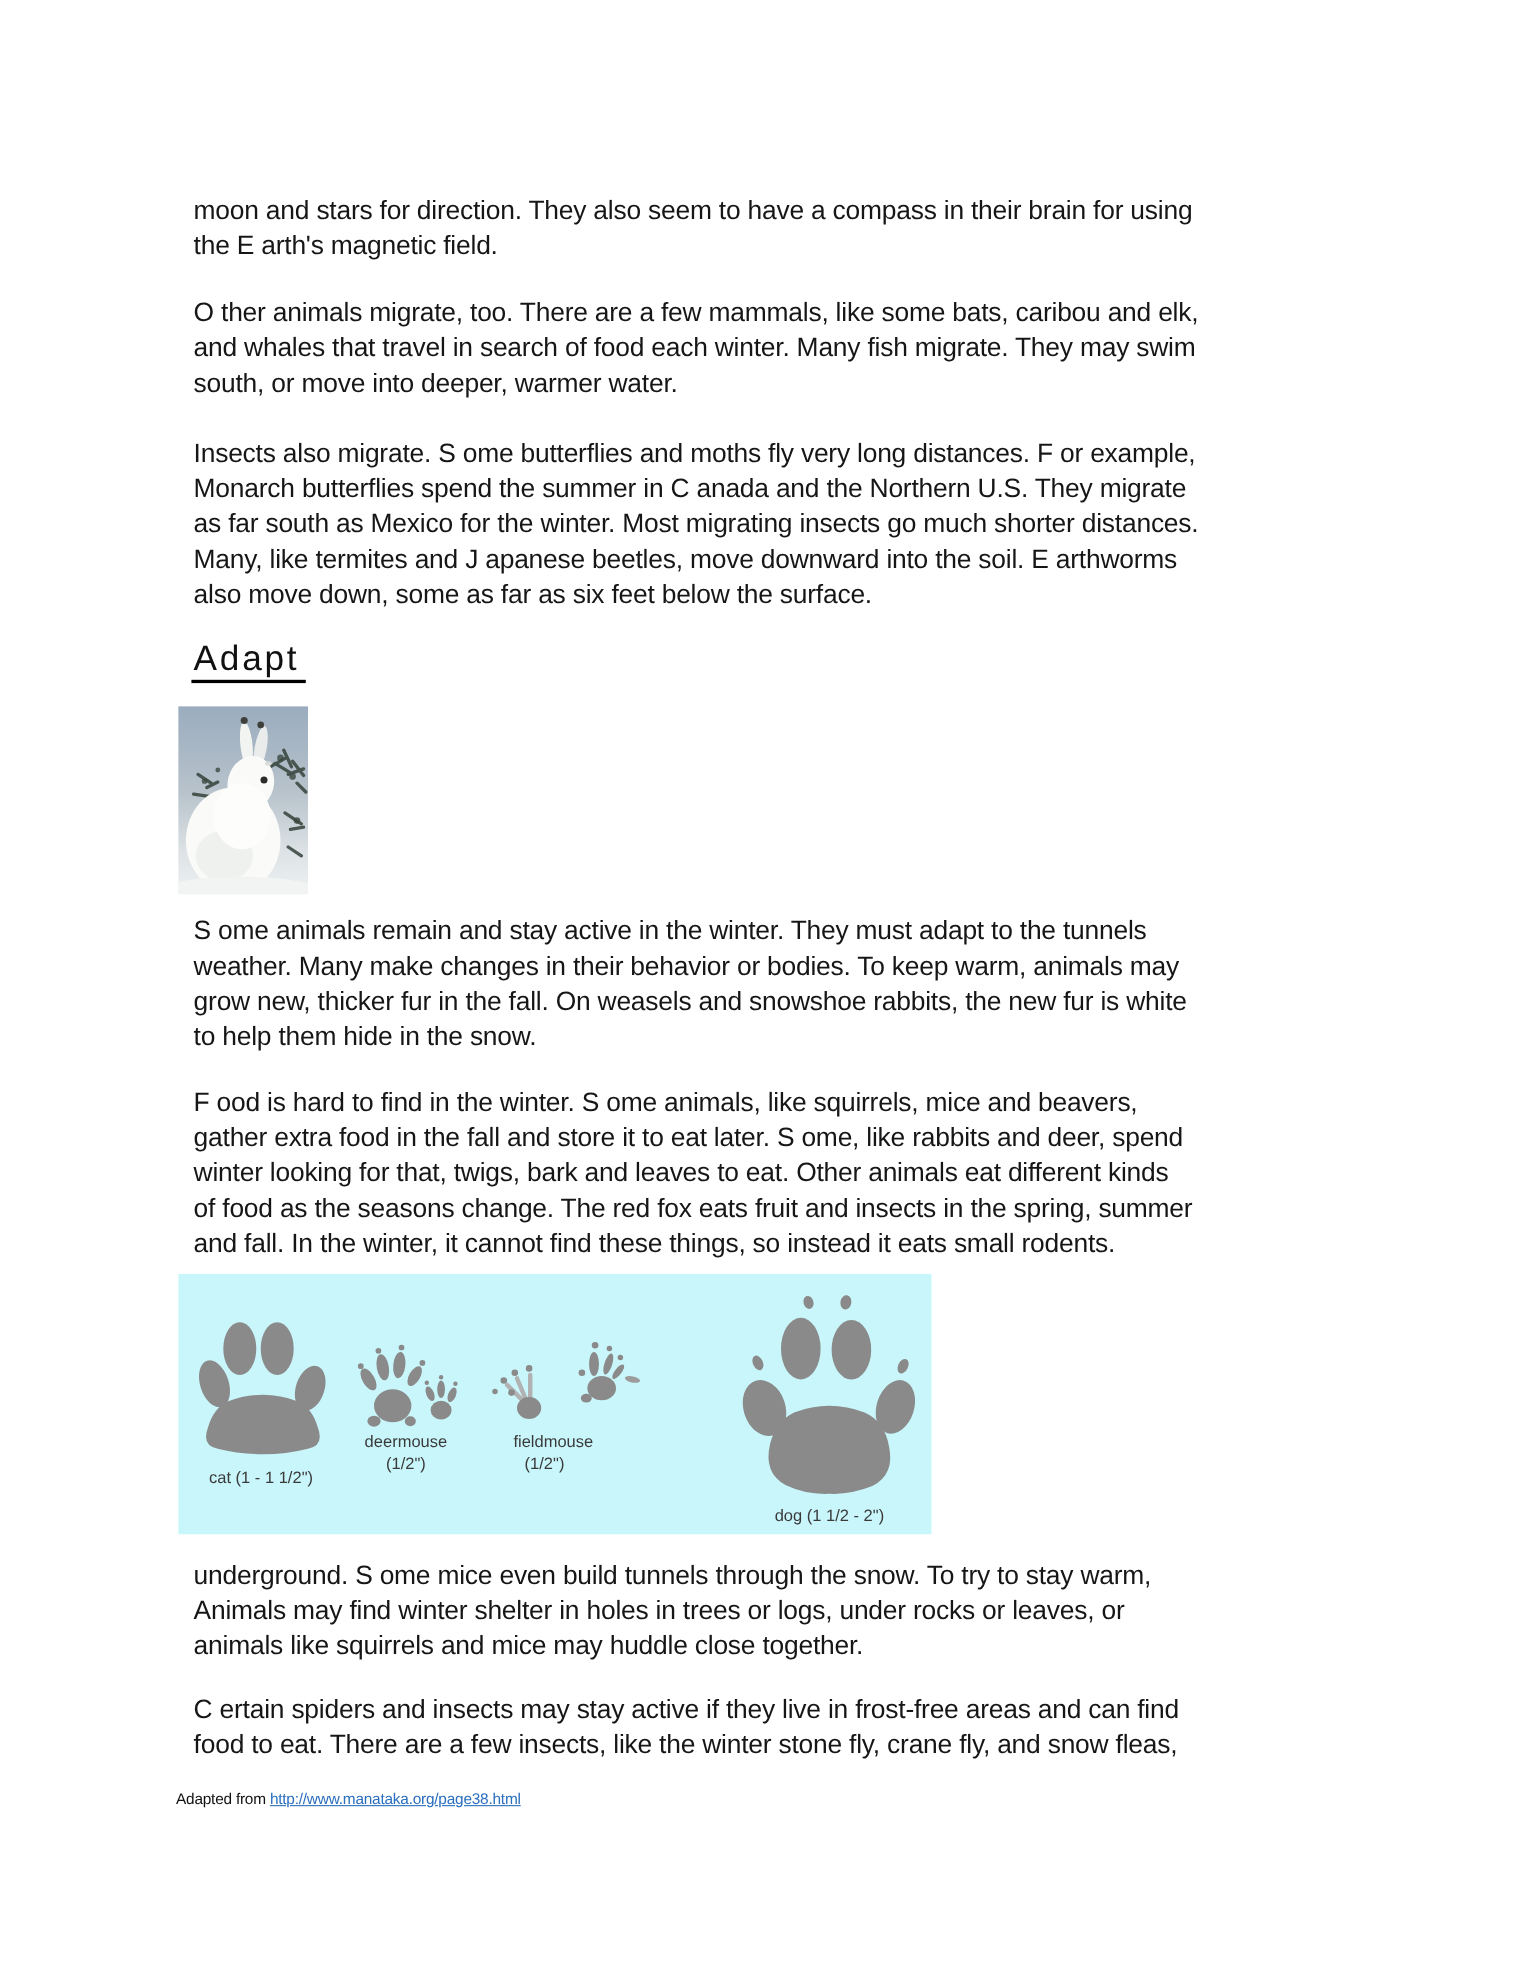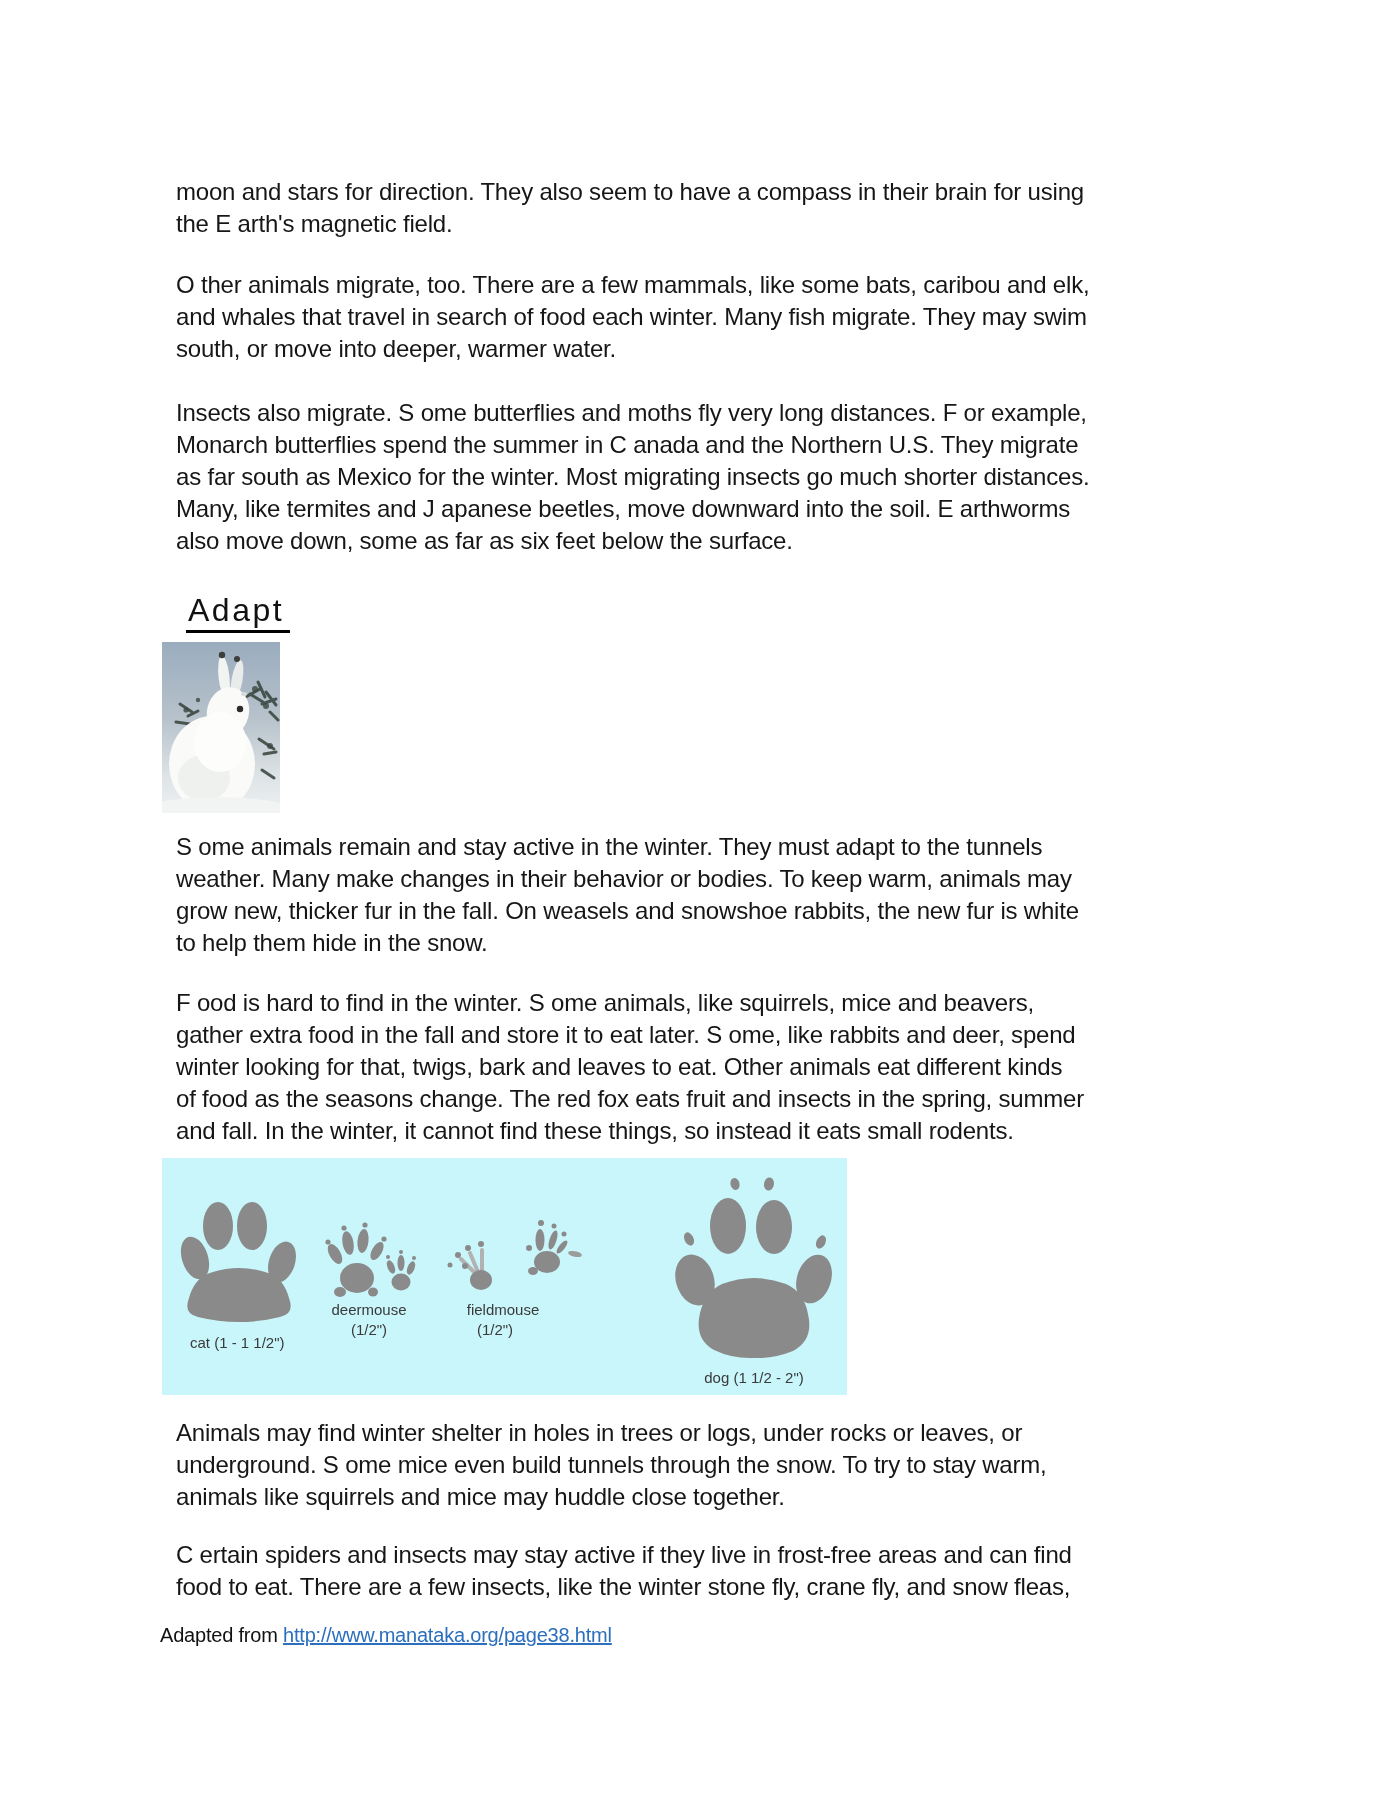--- a/index.html
+++ b/index.html
@@ -6,28 +6,28 @@
   .page {
     position:relative; width:1391px; height:1800px; background:#ffffff;
     font-family:"Liberation Sans", sans-serif; color:#161616; overflow:hidden;
   }
   .para {
     position:absolute; left:160px; margin:16px;
     font-size:24px; line-height:32px; letter-spacing:-0.2px; white-space:nowrap;
   }
   .line { display:block; }
   .heading {
-    position:absolute; left:174px; top:580px; margin:12px;
+    position:absolute; left:174px; top:580px; margin:0;
     font-size:32px; font-weight:400; letter-spacing:2.5px; color:#111;
   }
   .heading .hd-text { border-bottom:3px solid #000; padding:0 6px 2px 2px; }
   .rabbit-img { position:absolute; left:162px; top:642px; width:118px; height:171px; }
   .tracks-img { position:absolute; left:162px; top:1158px; width:685px; height:237px; }
   .footer {
-    position:absolute; left:160px; top:1620px; font-size:20px; line-height:30px;
+    position:absolute; left:160px; top:1620px; font-size:14px; line-height:30px;
     letter-spacing:-0.2px; white-space:nowrap; color:#111;
   }
   .footer a { text-decoration:underline; cursor:pointer; }
   svg text { font-family:"Liberation Sans", sans-serif; }
 </style>
 </head>
 <body>
 
 <div class="page" style="color: rgb(22, 22, 22);">
 
@@ -186,22 +186,22 @@
       <ellipse cx="527" cy="81" rx="4.5" ry="7" transform="rotate(-25 527 81)"></ellipse>
       <ellipse cx="659" cy="84" rx="4.5" ry="7" transform="rotate(25 659 84)"></ellipse>
       <ellipse cx="533" cy="122" rx="19" ry="26" transform="rotate(-18 533 122)"></ellipse>
       <ellipse cx="652" cy="121" rx="17" ry="25" transform="rotate(18 652 121)"></ellipse>
       <path d="M560,126 Q592,114 624,126 Q642,134 646,156 Q652,182 631,193 Q611,201 592,200 Q571,201 552,192 Q532,181 538,155 Q543,134 560,126 Z"></path>
     </g>
     <text x="592" y="225" font-size="15" text-anchor="middle" fill="#3a3a3a">dog (1 1/2 - 2")</text>
   </svg>
 
   <p class="para" style="top:1401px">
+    <span class="line">underground. S ome mice even build tunnels through the snow. To try to stay warm,</span>
     <span class="line">Animals may find winter shelter in holes in trees or logs, under rocks or leaves, or</span>
-    <span class="line">underground. S ome mice even build tunnels through the snow. To try to stay warm,</span>
     <span class="line">animals like squirrels and mice may huddle close together.</span>
   </p>
 
   <p class="para" style="top:1523px">
     <span class="line">C ertain spiders and insects may stay active if they live in frost-free areas and can find</span>
     <span class="line">food to eat. There are a few insects, like the winter stone fly, crane fly, and snow fleas,</span>
   </p>
 
   <div class="footer">
     <span>Adapted from </span><a href="#" style="color: rgb(43, 111, 190);">http://www.manataka.org/page38.html</a>

